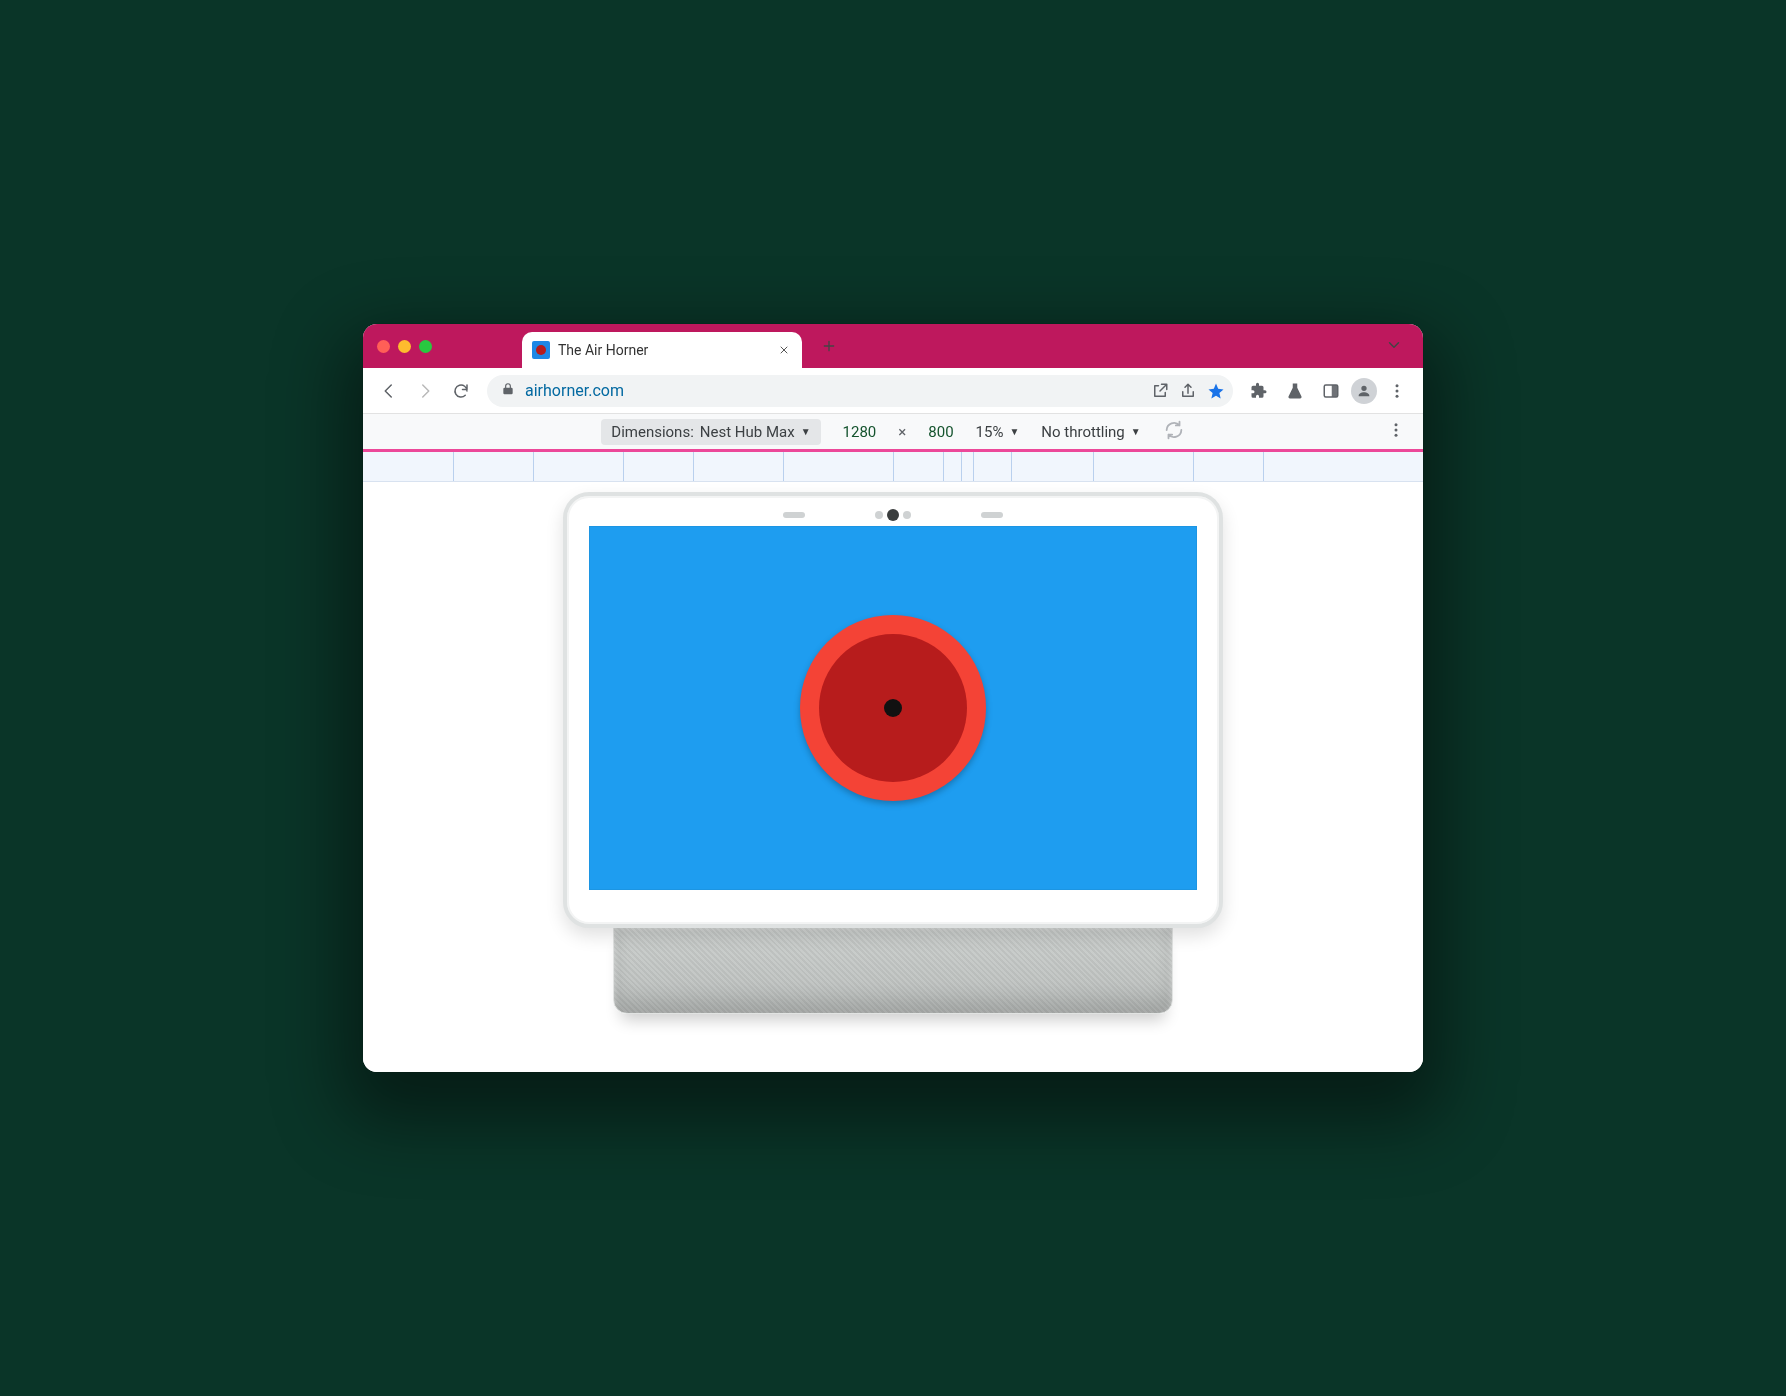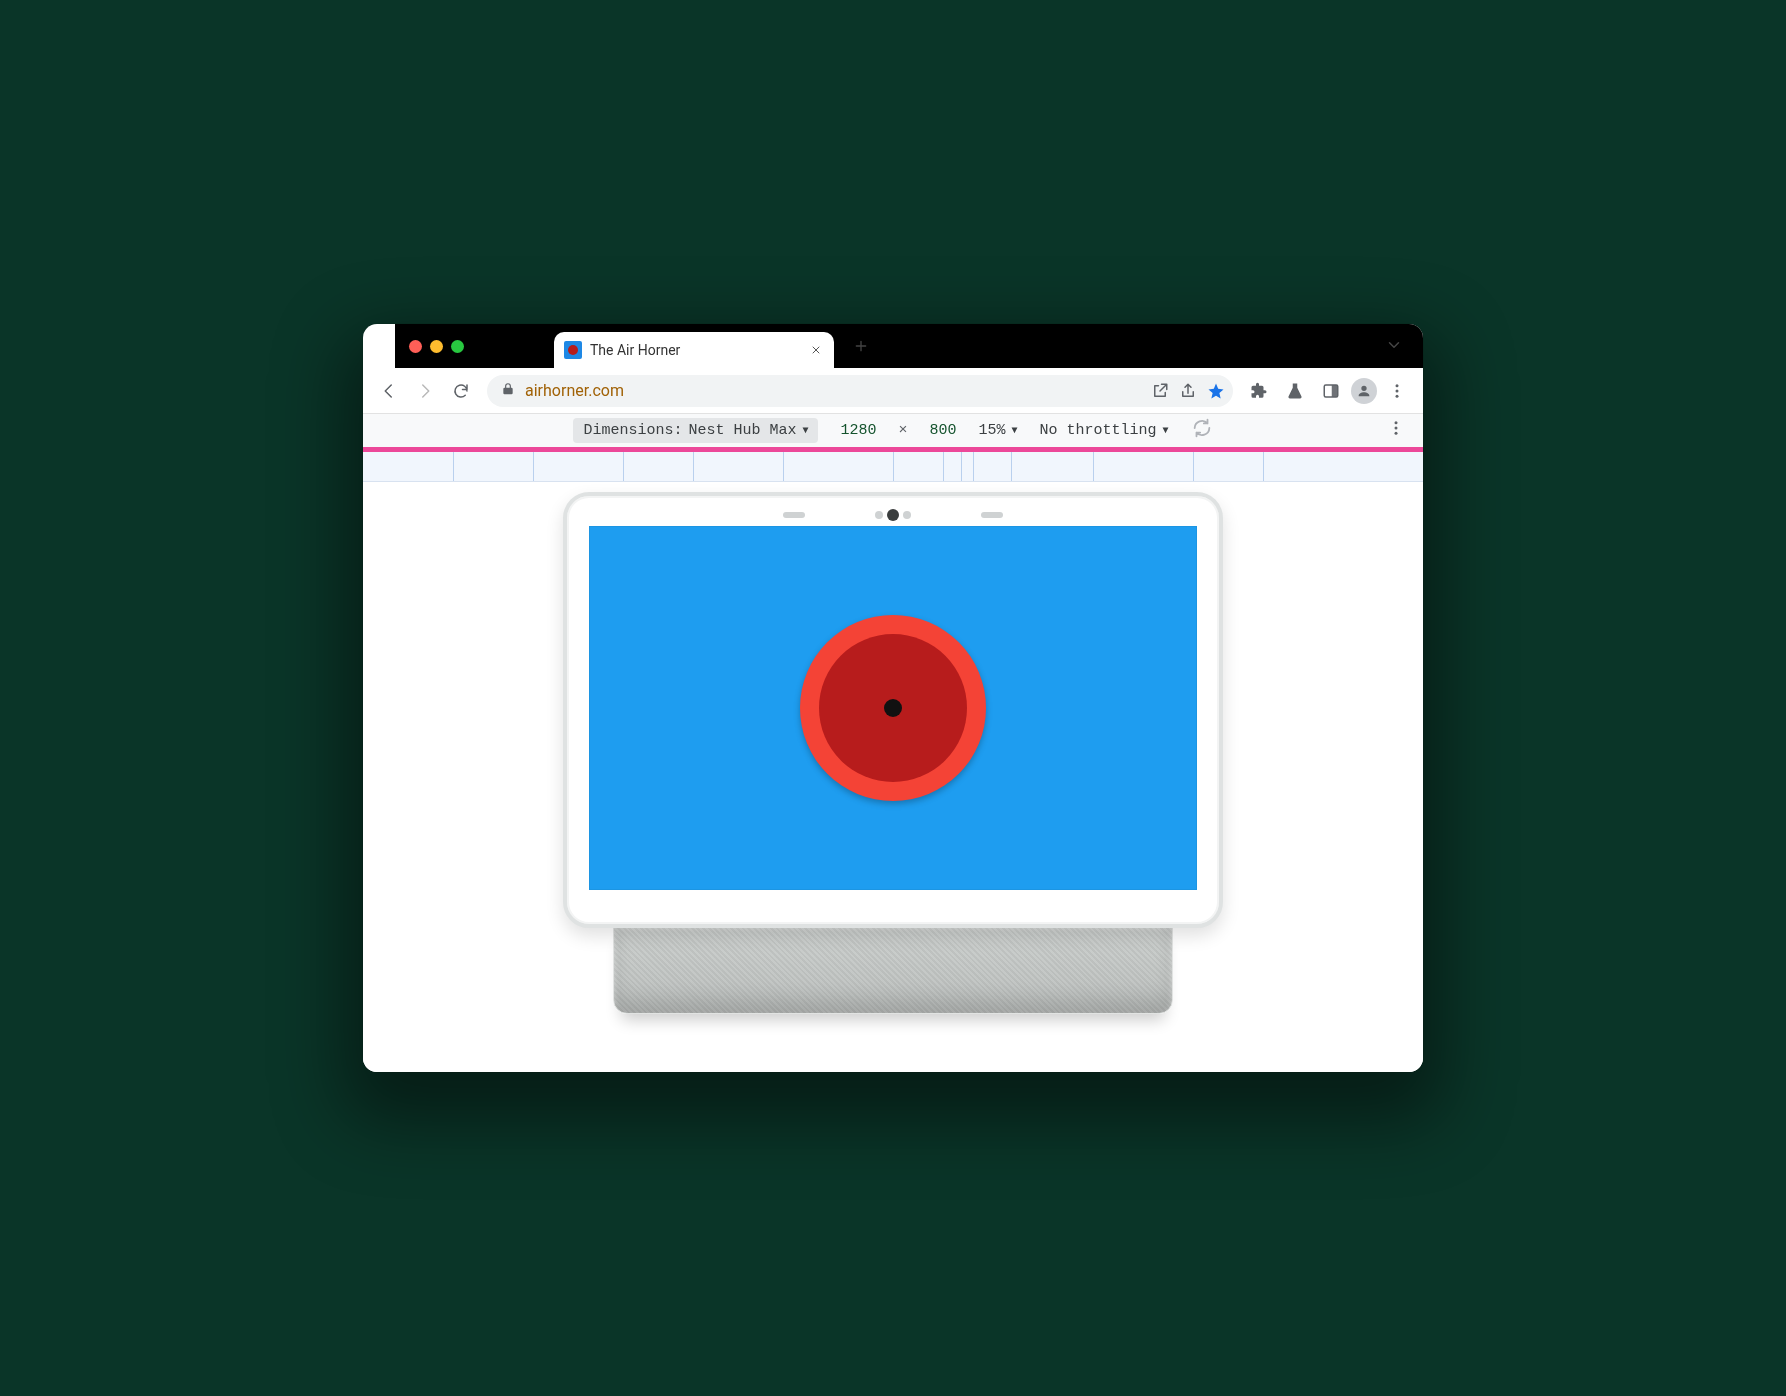--- a/index.html
+++ b/index.html
@@ -19,26 +19,25 @@
     border-radius: 14px;
     box-shadow: 0 30px 70px 20px rgba(0,0,0,0.45), 0 0 0 1px rgba(0,0,0,0.05);
     overflow: hidden;
     display: flex;
     flex-direction: column;
   }
 
   
   .tabstrip {
     height: 44px;
-    background: #000000;
+    background: #be185d;
     display: flex;
     align-items: flex-end;
     padding-left: 14px;
     position: relative;
-    margin-left: 32px;
   }
   .traffic-lights {
     display: flex;
     gap: 8px;
     align-items: center;
     align-self: center;
     margin-right: 90px;
   }
   .tl {
     width: 13px; height: 13px; border-radius: 50%;
@@ -115,42 +114,41 @@
     display: flex;
     align-items: center;
     padding: 0 8px 0 14px;
     gap: 10px;
     margin: 0 6px;
   }
   .omnibox .lock { color:#5f6368; }
   .omnibox .url {
     flex:1;
     font-size: 16px;
-    color:#a16207;
+    color:#0369a1;
     border:none;outline:none;background:transparent;
   }
   .omni-icons { display:flex; gap:10px; align-items:center; }
   .omni-icons .ic { color:#5f6368; width:18px;height:18px;display:flex;align-items:center;justify-content:center; }
   .omni-icons .star { color:#1a73e8; }
 
   .right-icons { display:flex; gap:4px; align-items:center; }
   .avatar {
     width:26px;height:26px;border-radius:50%;background:#cfd2d6;
     display:flex;align-items:center;justify-content:center;color:#5f6368;
   }
 
   
   .device-bar {
     height: 38px;
     background: #f8f9fa;
-    border-bottom: 5px solid #ec4899;
+    border-bottom: 3px solid #ec4899;
     display:flex;align-items:center;justify-content:center;gap:22px;
     font-size:15px;color:#3c4043;
     position:relative;
-    font-family:Liberation Mono, monospace;
   }
   .pill {
     background:#e4e6e8;
     border-radius:4px;
     padding:4px 10px;
     display:flex;align-items:center;gap:6px;
     cursor:pointer;
   }
   .pill .caret, .dd .caret { font-size:10px; }
   .dim-val { color:#14532d; font-size:15px; }

